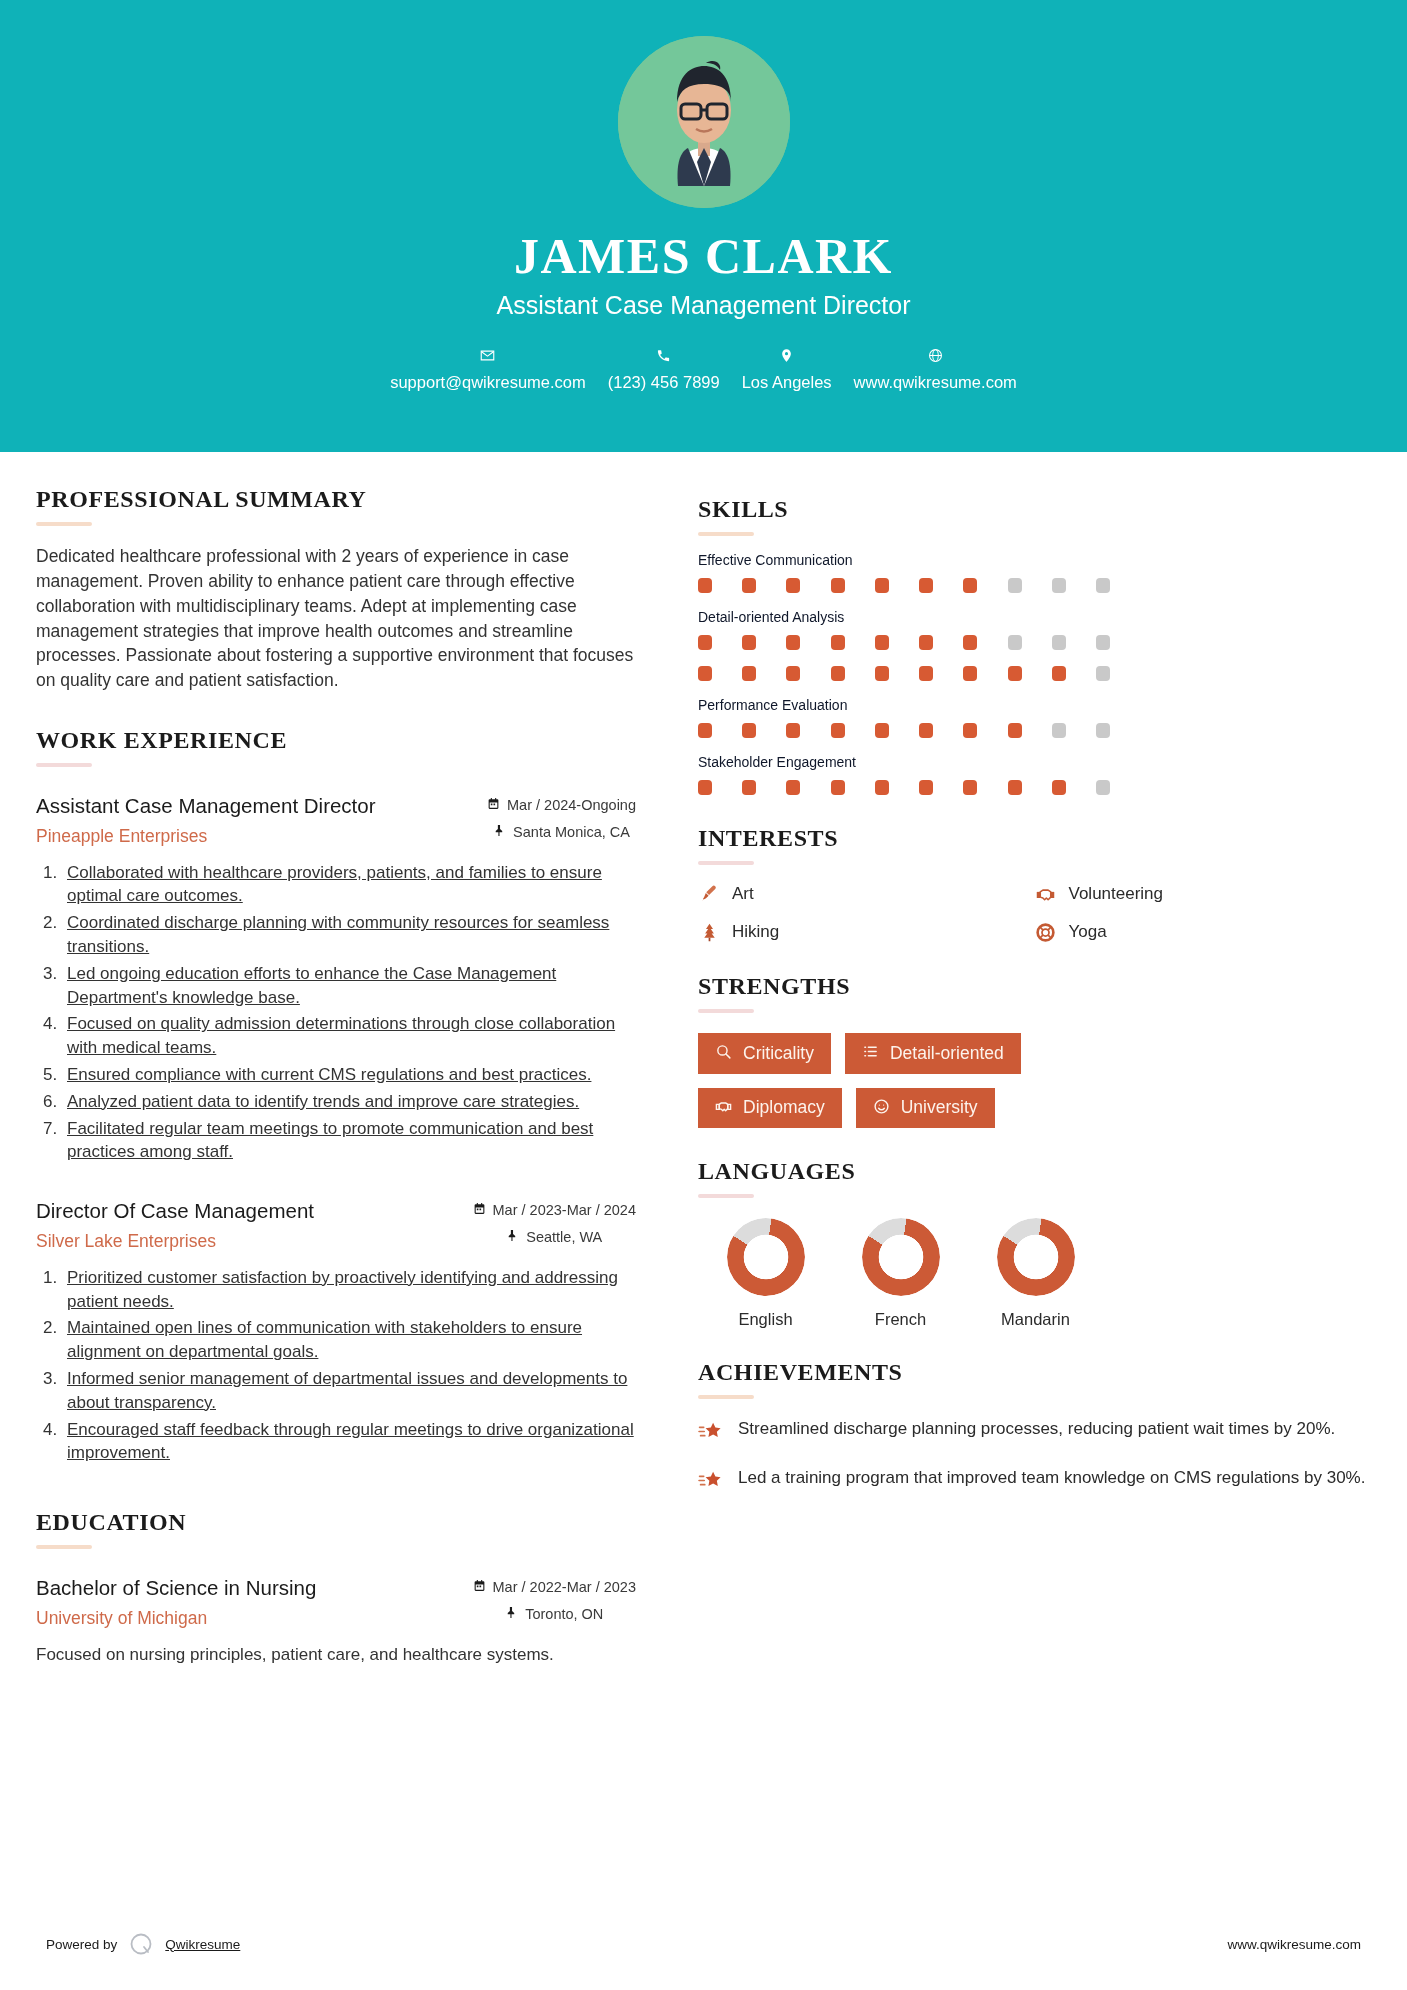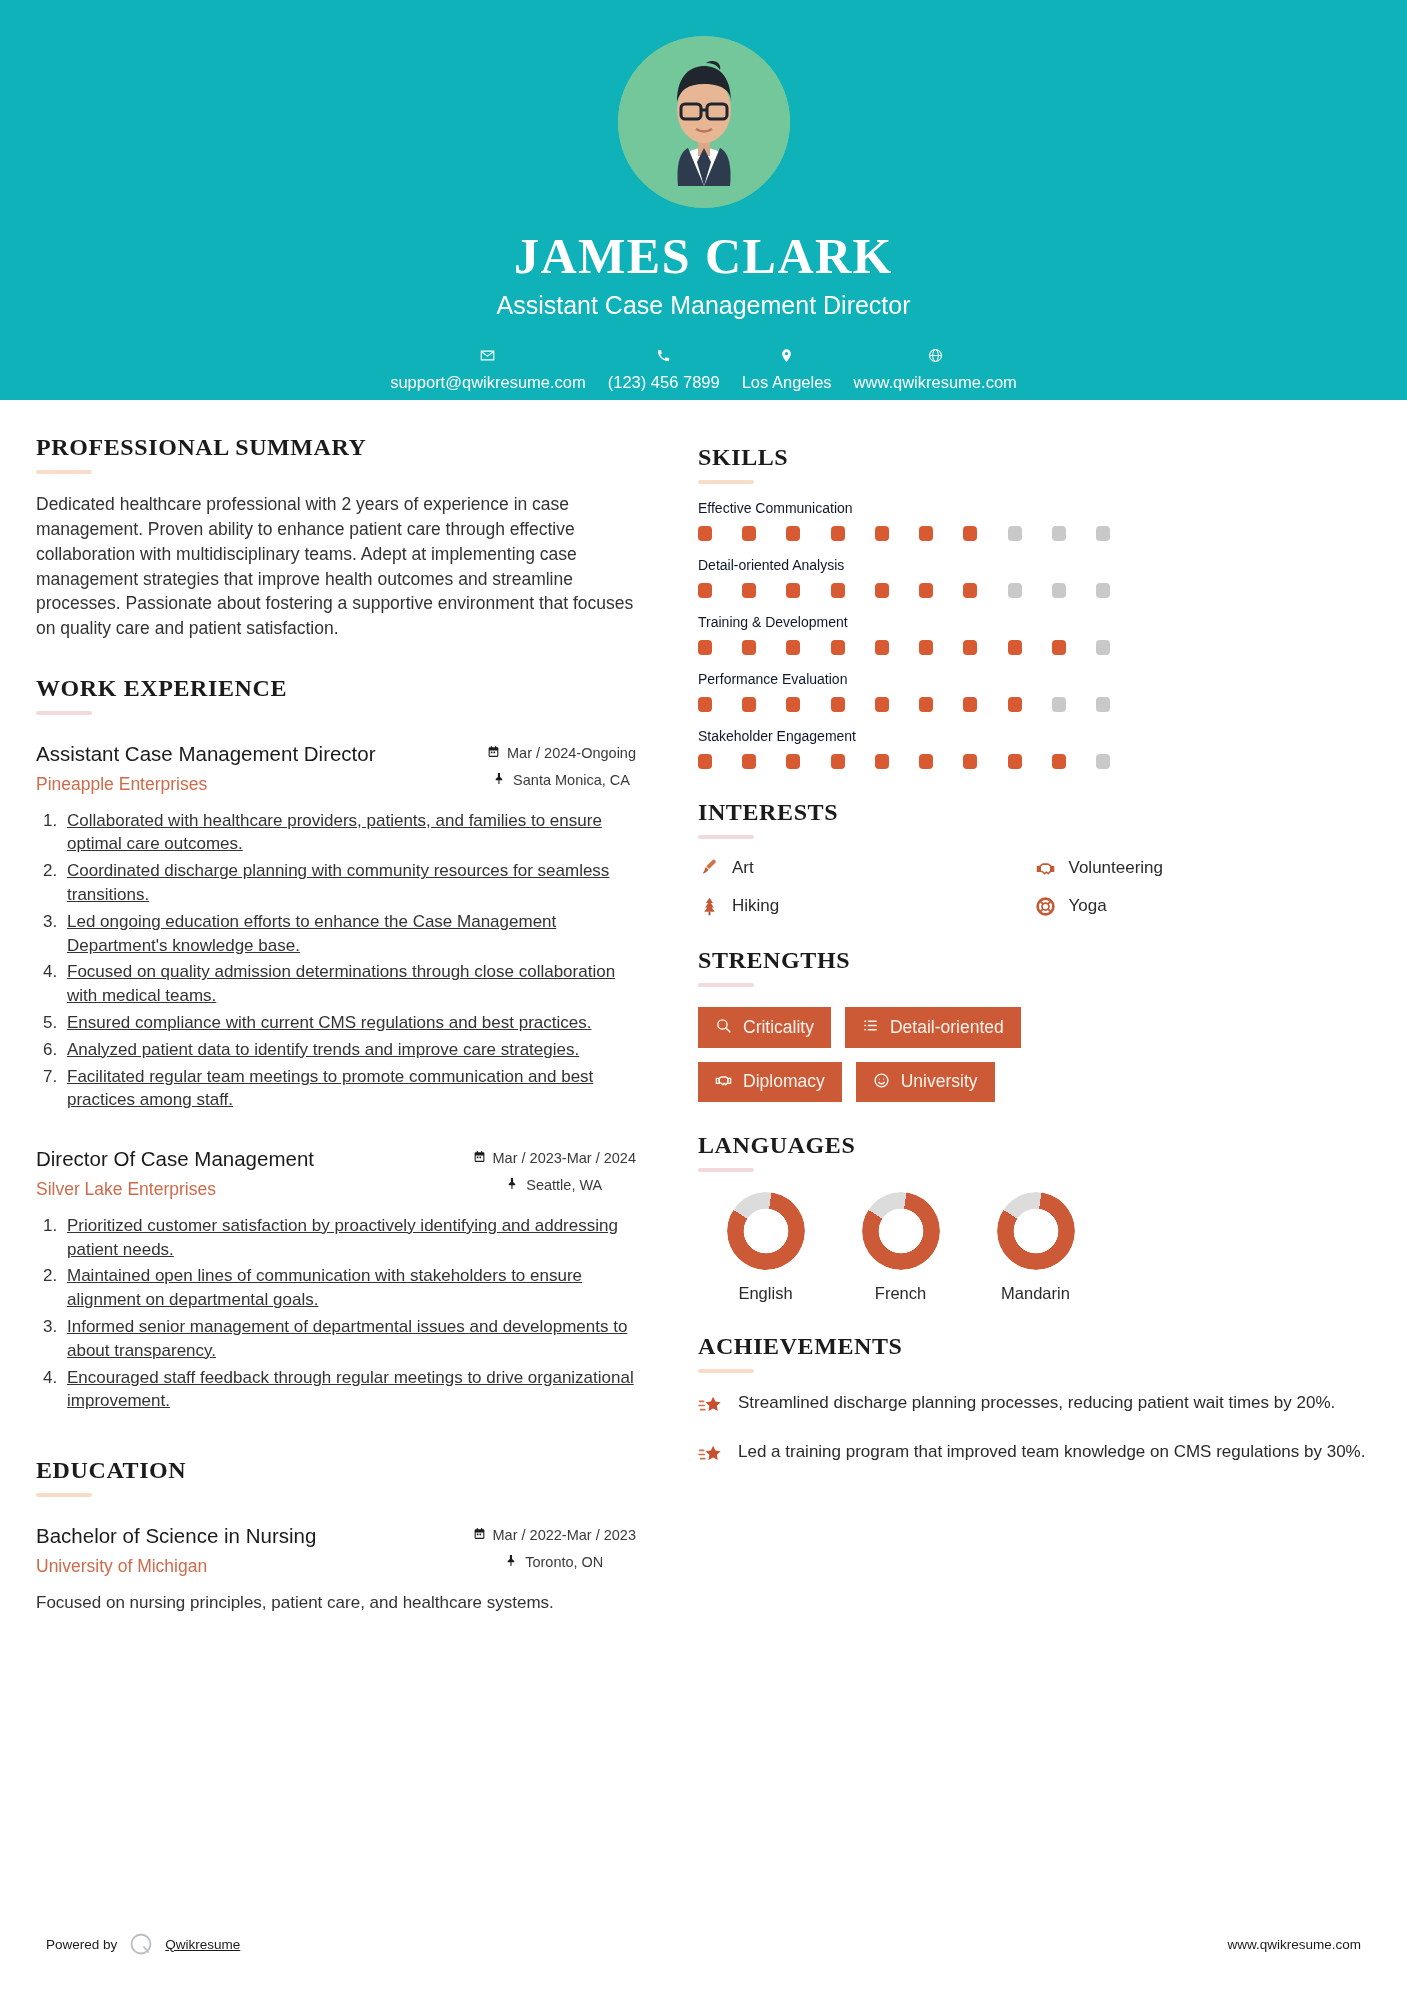--- a/index.html
+++ b/index.html
@@ -8,21 +8,21 @@
     font-family:"Liberation Sans", sans-serif;
     background:#ffffff;
     color:#2b2b2b;
     position:relative;
     overflow:hidden;
   }
 
   
   .header {
     background:#0fb2b8;
-    height:400px;
+    height:452px;
     padding-top:36px;
     text-align:center;
     position:relative;
   }
   .avatar {
     width:172px; height:172px;
     border-radius:50%;
     margin:0 auto;
     background:#74c79a;
     overflow:hidden;
@@ -358,21 +358,20 @@
               <span class="dot on"></span>
               <span class="dot on"></span>
               <span class="dot on"></span>
               <span class="dot on"></span>
               <span class="dot"></span>
               <span class="dot"></span>
               <span class="dot"></span>
             </div>
           </div>
           <div class="skill">
-            <div class="skill-name">Training &amp; Development</div>
             <div class="dots">
               <span class="dot on"></span>
               <span class="dot on"></span>
               <span class="dot on"></span>
               <span class="dot on"></span>
               <span class="dot on"></span>
               <span class="dot on"></span>
               <span class="dot on"></span>
               <span class="dot on"></span>
               <span class="dot on"></span>

